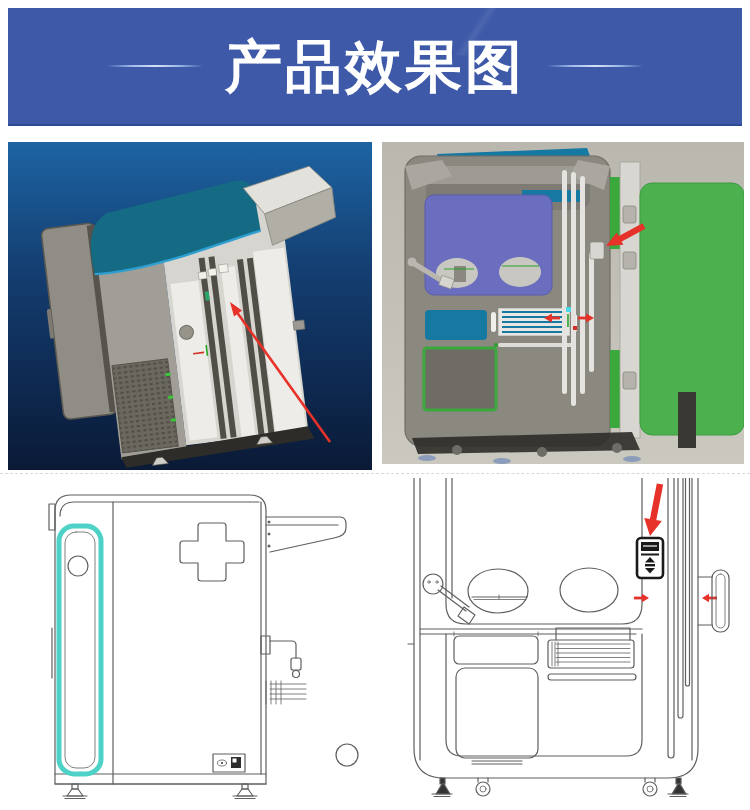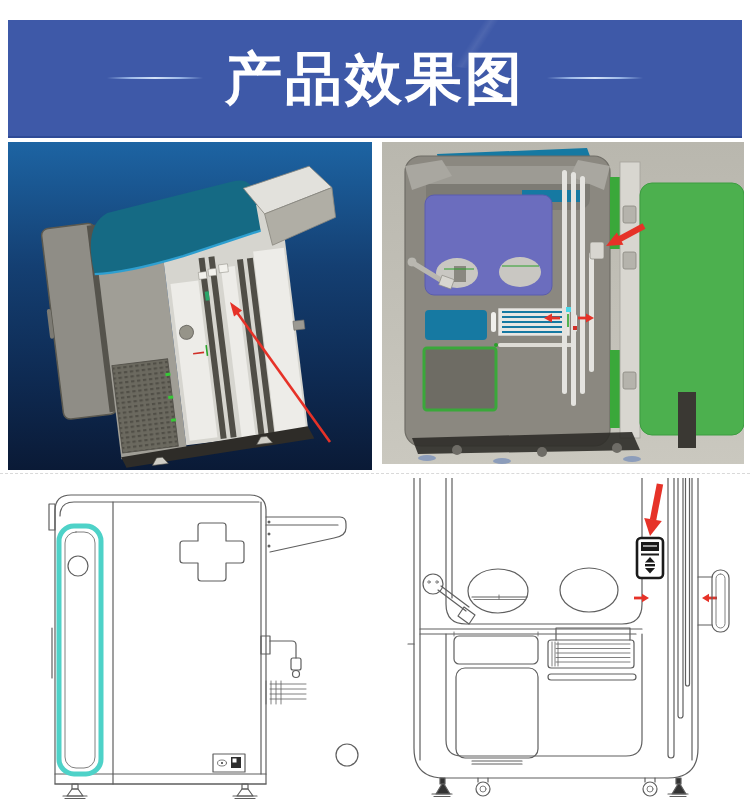--- a/index.html
+++ b/index.html
@@ -3,21 +3,21 @@
 <meta charset="utf-8">
 <style>
   html,body{margin:0;padding:0;}
   body{
     width:750px;height:810px;position:relative;overflow:hidden;
     background:#ffffff;
     font-family:"Liberation Sans","DejaVu Sans",sans-serif;
   }
   
   .banner{
-    position:absolute;left:8px;top:20px;width:734px;height:116px;
+    position:absolute;left:8px;top:8px;width:734px;height:116px;
     background:var(--banner-blue,#3e59a8);
     border-bottom:2px solid #2e4a96;
     display:flex;align-items:center;justify-content:center;gap:22px;
     overflow:hidden;
   }
   .banner:before{
     content:"";position:absolute;left:55%;top:-20px;width:140px;height:70px;
     background:linear-gradient(115deg,transparent 46%,rgba(255,255,255,.08) 50%,transparent 54%);
     transform:rotate(8deg);
   }

